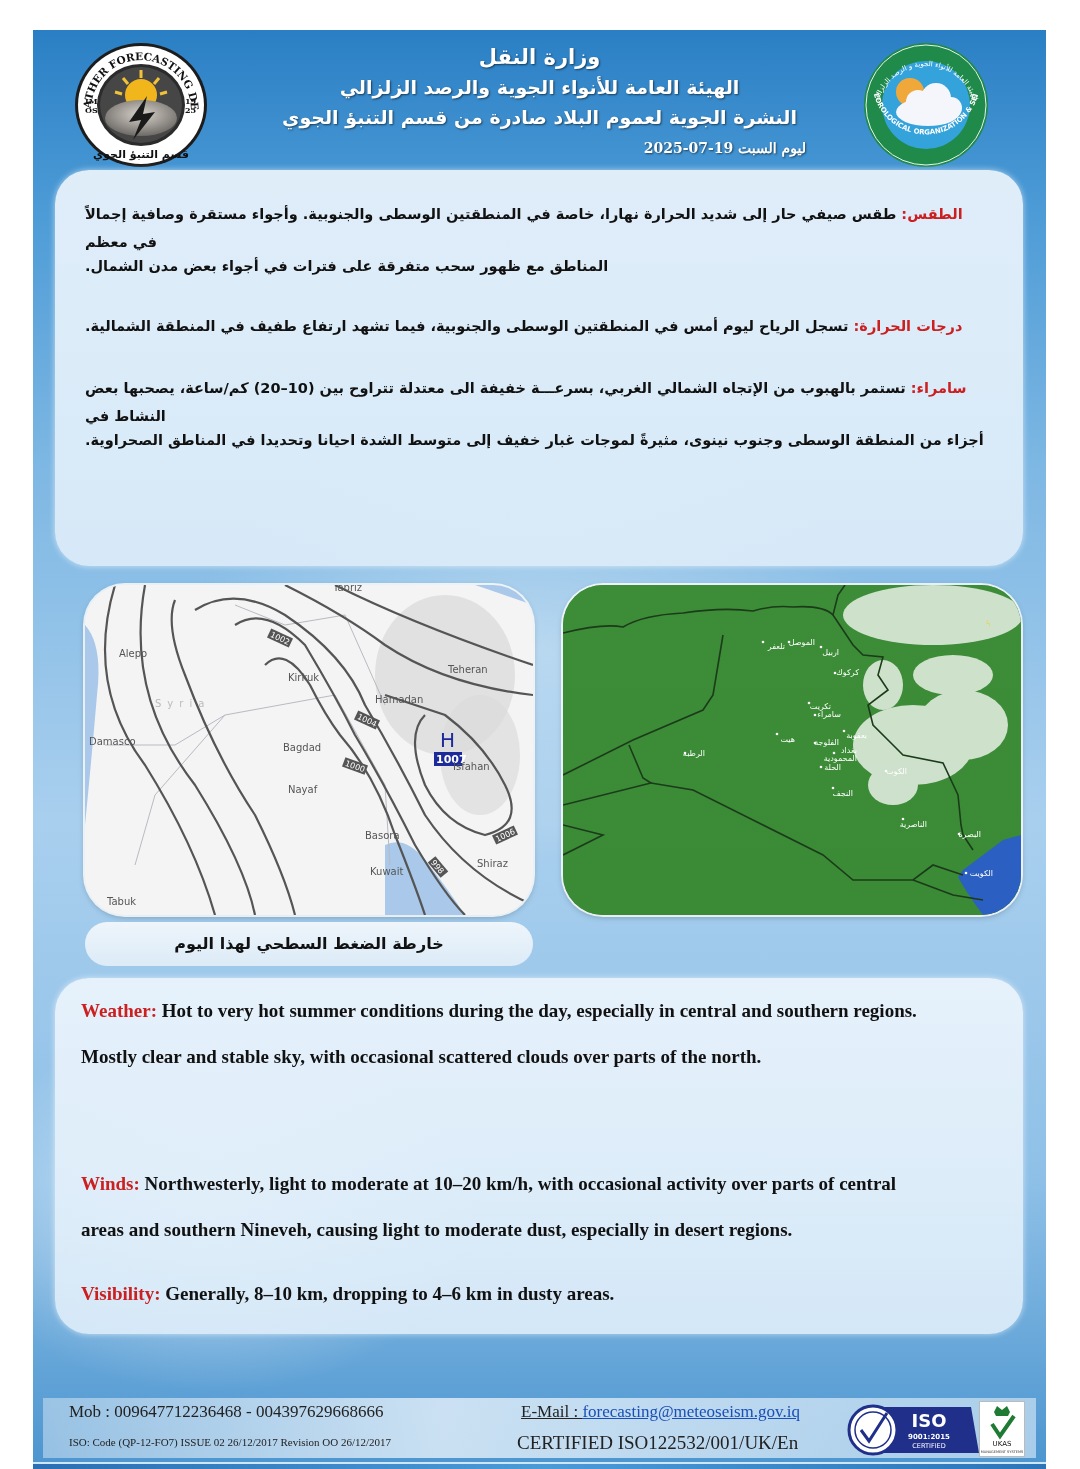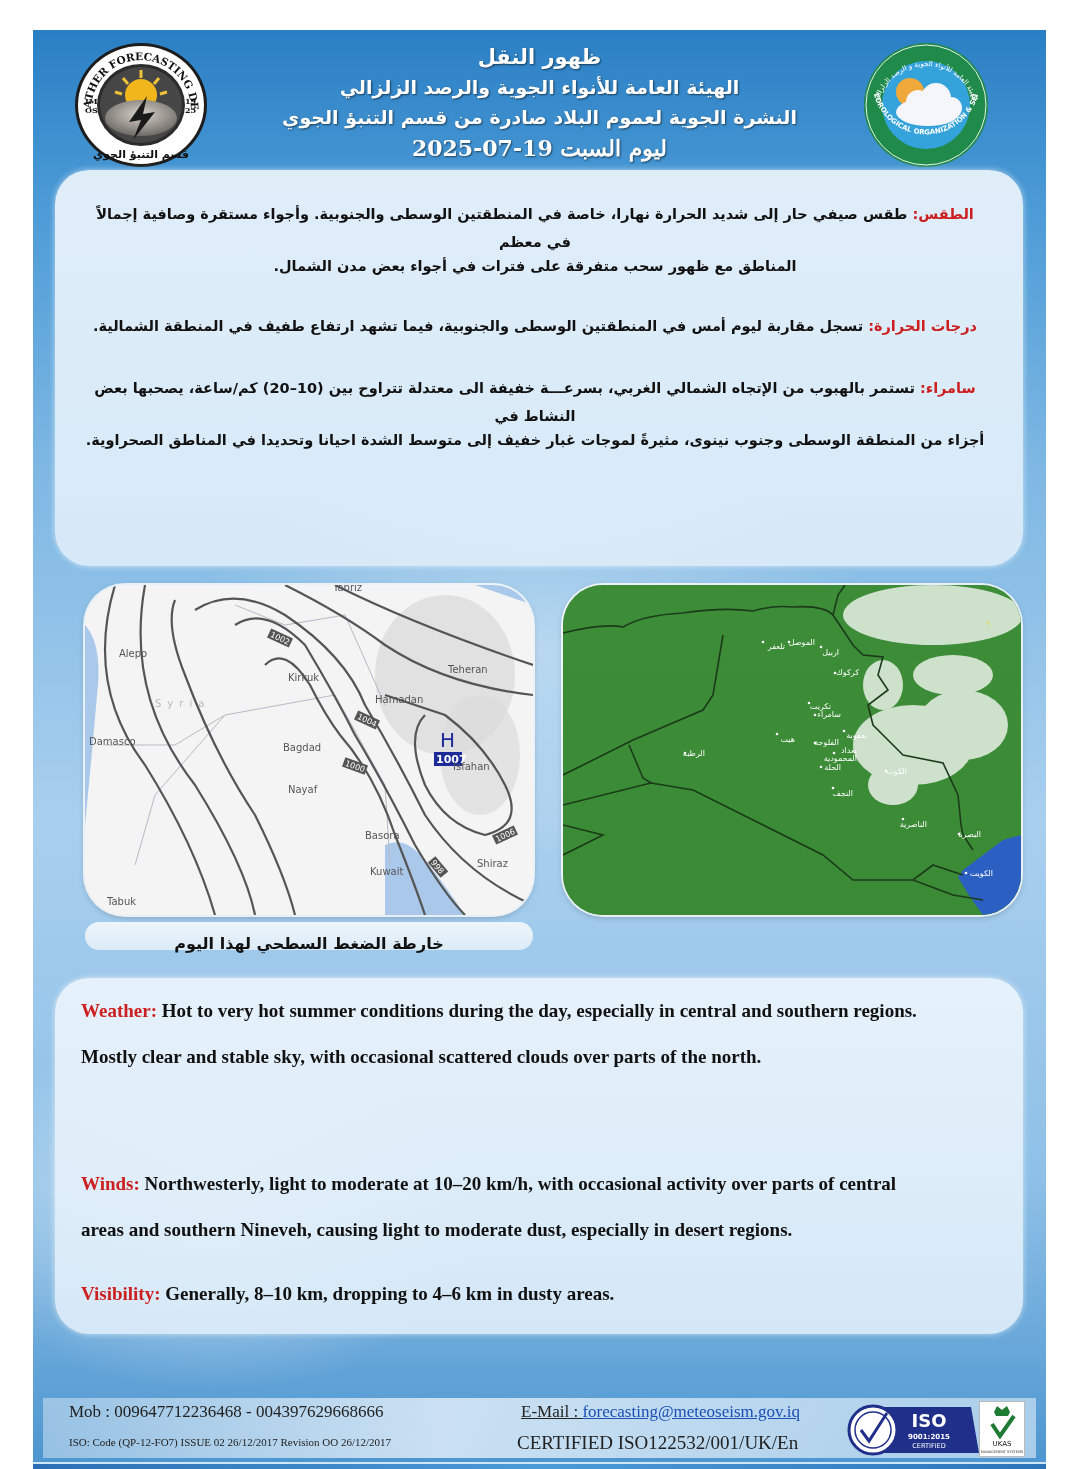--- a/index.html
+++ b/index.html
@@ -9,37 +9,37 @@
       radial-gradient(ellipse 380px 260px at 180px 1180px, rgba(255,255,255,0.55), rgba(255,255,255,0) 70%),
       radial-gradient(ellipse 500px 300px at 500px 620px, rgba(255,255,255,0.35), rgba(255,255,255,0) 70%),
       linear-gradient(180deg, #2a7fc4 0%, #4b9ad6 12%, #7db7e3 30%, #a9cfee 55%, #8ec0e7 80%, #4c95cf 100%);
   }
   .header { position:absolute; left:0; top:0; width:100%; height:150px; }
   .title-block { position:absolute; left:240px; top:12px; width:533px; text-align:center; color:#ffffff;
     font-family:"DejaVu Sans", sans-serif; font-weight:bold; text-shadow:1px 1px 2px rgba(0,0,0,0.55); direction:rtl; }
   .title-block .t1 { font-size:21px; line-height:30px; }
   .title-block .t2 { font-size:19px; line-height:30px; }
   .title-block .t3 { font-size:19px; line-height:30px; }
-  .title-block .t4 { font-size:22px; line-height:32px; font-family:"DejaVu Serif", serif; }
+  .title-block .t4 { font-size:14px; line-height:32px; font-family:"DejaVu Serif", serif;text-align:right; }
   .logo { position:absolute; top:10px; width:140px; height:130px; }
   .logo-left { left:38px; }
   .logo-right { left:823px; }
 
   .panel { position:absolute; background:linear-gradient(180deg, rgba(235,244,252,0.93), rgba(220,236,249,0.93));
     border-radius:34px; box-shadow:0 0 6px rgba(255,255,255,0.6); }
-  .arabic-panel { left:22px; top:140px; width:968px; height:396px; direction:rtl; text-align:center;
+  .arabic-panel { left:22px; top:140px; width:968px; height:396px; direction:rtl; text-align:left;
     font-family:"DejaVu Sans", sans-serif; font-weight:bold; font-size:14.5px; color:#111; }
   .arabic-panel .para { position:absolute; right:38px; width:900px; }
   .arabic-panel .line { height:52px; line-height:28px; }
   .lbl { color:#cc1f1f; }
   .map-frame { position:absolute; top:555px; height:330px; border-radius:40px; overflow:hidden;
     box-shadow:0 0 0 2px rgba(255,255,255,0.8), 0 2px 6px rgba(0,0,0,0.25); }
   .map-pressure { left:52px; width:448px; background:#f4f5f4; }
   .map-satellite { left:530px; width:458px; background:#3f8f3a; }
-  .caption { position:absolute; top:892px; height:28px; border-radius:22px;
+  .caption { position:absolute; top:892px; height:44px; border-radius:22px;
     background:linear-gradient(180deg, #eef5fb, #dcebf7); text-align:center; line-height:44px;
     font-family:"DejaVu Sans", sans-serif; font-weight:bold; font-size:16px; color:#111; direction:rtl; }
   .cap-left { left:52px; width:448px; }
   .cap-right { left:530px; width:458px; }
 
   .english-panel { left:22px; top:948px; width:968px; height:356px; font-family:"Liberation Serif", serif;
     font-weight:bold; font-size:19px; color:#111; }
   .english-panel .para { position:absolute; left:26px; width:930px; }
   .english-panel .line { height:46px; line-height:26px; }
 
@@ -89,21 +89,21 @@
         <textPath href="#ringTop" startOffset="50%" text-anchor="middle">WEATHER FORECASTING DEPT.</textPath>
       </text>
       <text x="14" y="64" font-size="8" font-weight="bold" fill="#111" font-family="DejaVu Serif, serif">IM</text>
       <text x="14" y="73" font-size="8" font-weight="bold" fill="#111" font-family="DejaVu Serif, serif">OS</text>
       <text x="114" y="64" font-size="8" font-weight="bold" fill="#111" font-family="DejaVu Serif, serif">19</text>
       <text x="114" y="73" font-size="8" font-weight="bold" fill="#111" font-family="DejaVu Serif, serif">23</text>
       <text x="70" y="118" text-anchor="middle" font-size="11" font-weight="bold" fill="#111" font-family="DejaVu Sans, sans-serif">قسم التنبؤ الجوي</text>
     </svg>
 
     <div class="title-block">
-      <div class="t1">ظهور النقل</div>
+      <div class="t1">وزارة النقل</div>
       <div class="t2">الهيئة العامة للأنواء الجوية والرصد الزلزالي</div>
       <div class="t3">النشرة الجوية لعموم البلاد صادرة من قسم التنبؤ الجوي</div>
       <div class="t4">ليوم السبت 19-07-2025</div>
     </div>
 
     <svg class="logo logo-right" viewBox="0 0 140 130">
       <defs>
         <path id="ringBottom" d="M 18,55 A 54,54 0 0 0 122,55"></path>
         <path id="ringTopR" d="M 22,62 A 50,50 0 0 1 118,62"></path>
       </defs>
@@ -125,21 +125,21 @@
       </text>
     </svg>
   </div>
 
   <div class="panel arabic-panel">
     <div class="para" style="top:30px;">
       <div class="line"><span class="lbl">الطقس:</span><span> طقس صيفي حار إلى شديد الحرارة نهارا، خاصة في المنطقتين الوسطى والجنوبية. وأجواء مستقرة وصافية إجمالاً في معظم</span></div>
       <div class="line">المناطق مع ظهور سحب متفرقة على فترات في أجواء بعض مدن الشمال.</div>
     </div>
     <div class="para" style="top:142px;">
-      <div class="line"><span class="lbl">درجات الحرارة:</span><span> تسجل مقاربة ليوم أمس في المنطقتين الوسطى والجنوبية، فيما تشهد ارتفاع طفيف في المنطقة الشمالية.</span></div>
+      <div class="line"><span class="lbl">درجات الحرارة:</span><span> تسجل الرياح ليوم أمس في المنطقتين الوسطى والجنوبية، فيما تشهد ارتفاع طفيف في المنطقة الشمالية.</span></div>
     </div>
     <div class="para" style="top:204px;">
       <div class="line"><span class="lbl">سامراء:</span><span> تستمر بالهبوب من الإتجاه الشمالي الغربي، بسرعـــة خفيفة الى معتدلة تتراوح بين (10–20) كم/ساعة، يصحبها بعض النشاط في</span></div>
       <div class="line">أجزاء من المنطقة الوسطى وجنوب نينوى، مثيرةً لموجات غبار خفيف إلى متوسط الشدة احيانا وتحديدا في المناطق الصحراوية.</div>
     </div>
   </div>
 
   <div class="map-frame map-pressure">
     <svg width="448" height="330" viewBox="0 0 448 330">
       <rect width="448" height="330" fill="#f3f4f3"></rect>

